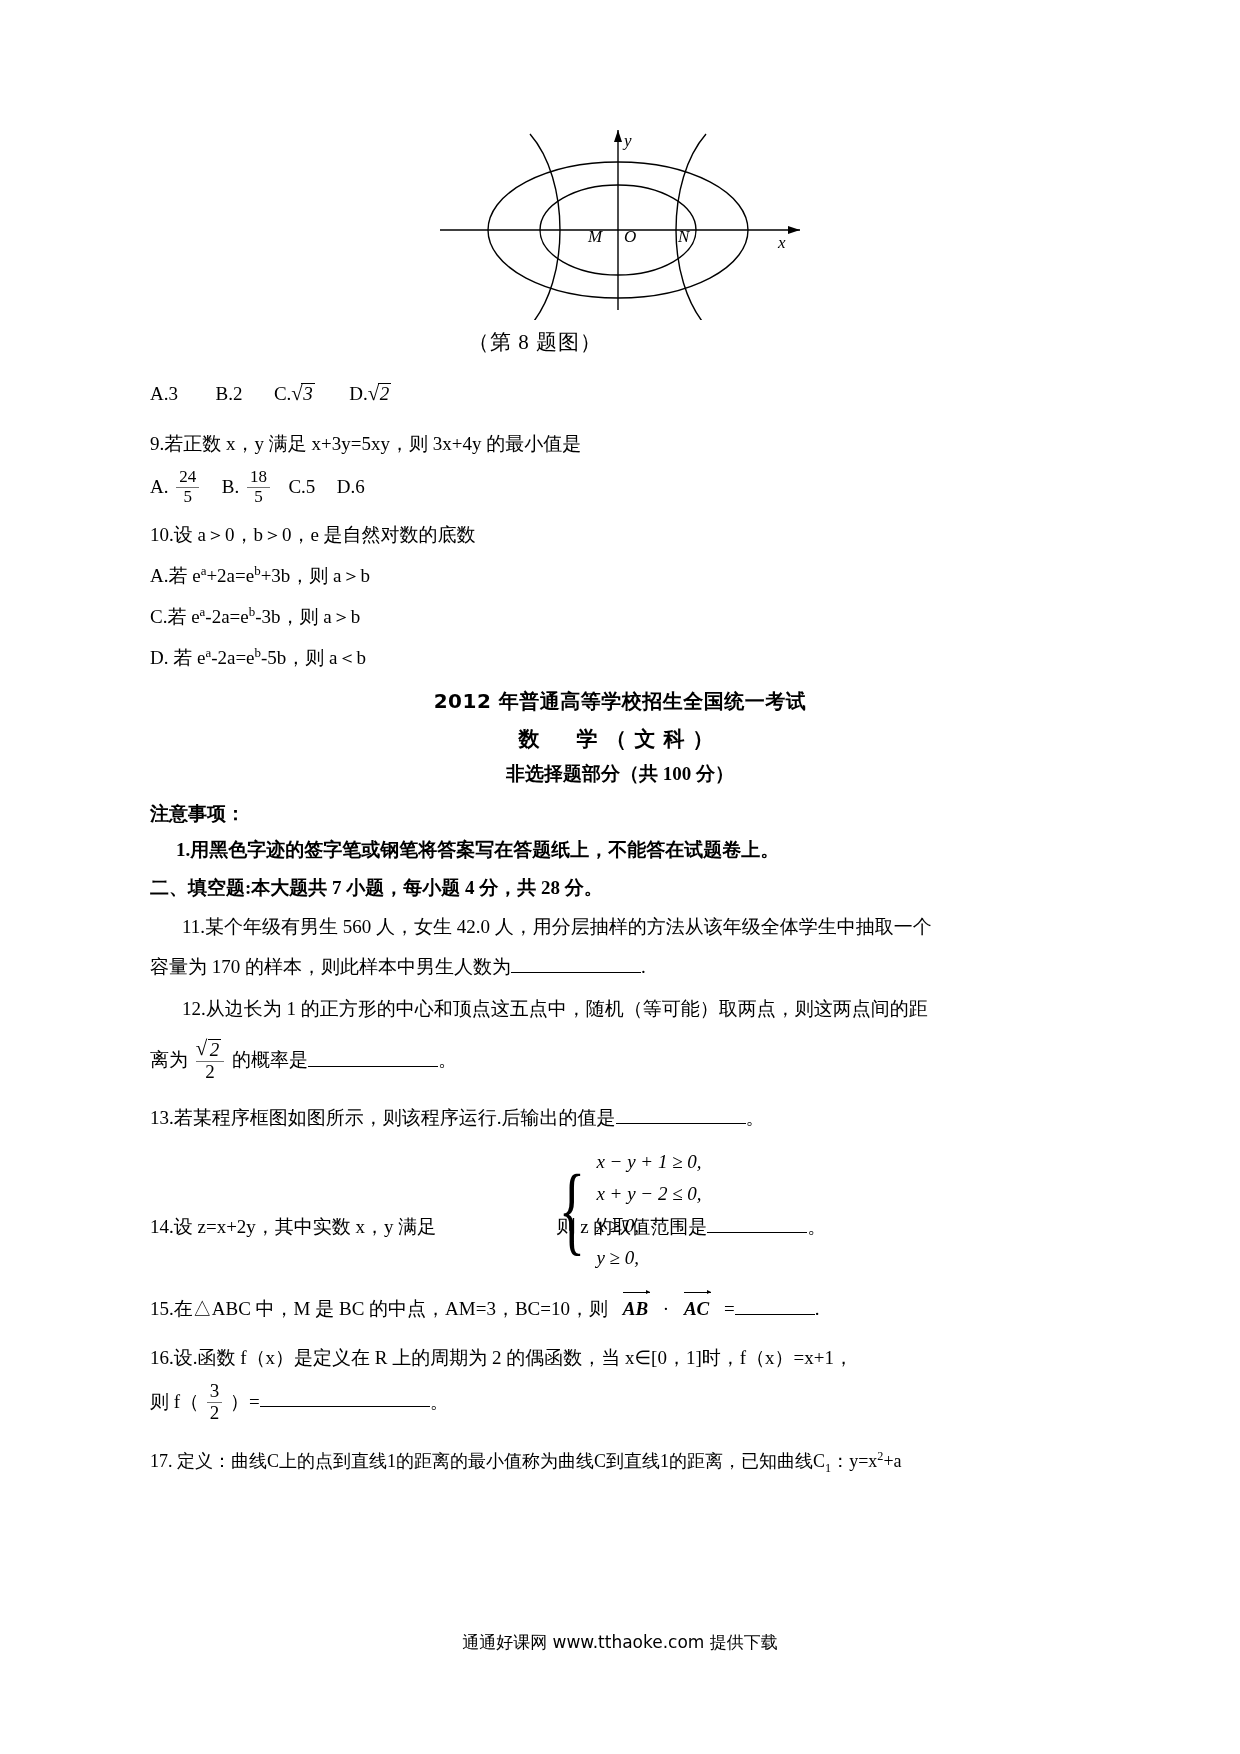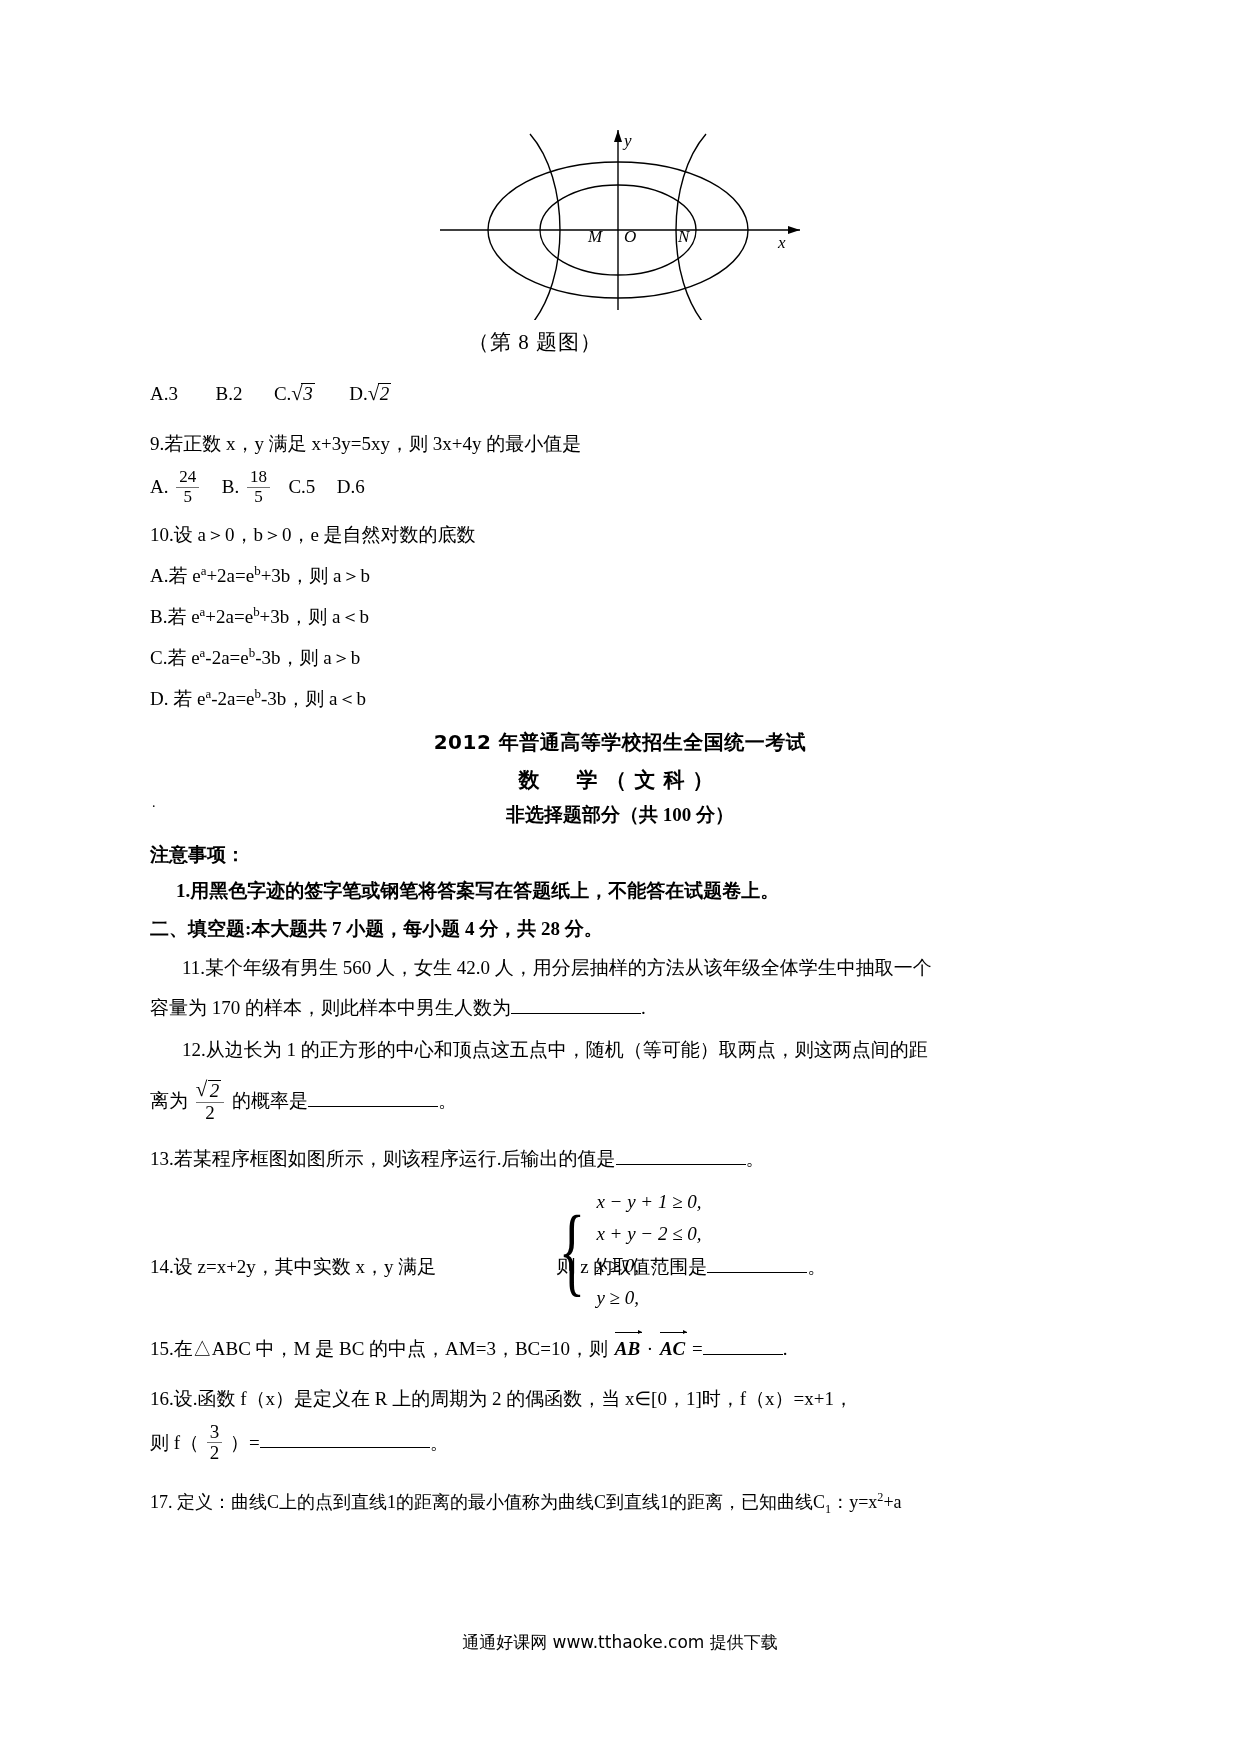--- a/index.html
+++ b/index.html
@@ -145,21 +145,21 @@
     padding: 5px 0 5px 10px;
     white-space: nowrap;
   }
   .vecline {
     display: inline-block;
     position: relative;
     font-weight: bold;
     font-style: italic;
     font-family: "Liberation Serif", serif;
     padding-top: 3px;
-    margin: 0 2px;
+    margin: 0 10px;
   }
   .vecline::after {
     content: "";
     position: absolute;
     left: 0; right: -2px; top: 0px;
     border-top: 1.5px solid #000;
   }
   .vecline::before {
     content: "";
     position: absolute;
@@ -249,27 +249,24 @@
     <span>C.5</span>
     <span style="display:inline-block;width:12px"></span>
     <span>D.6</span>
   </div>
 
   <div class="line" style="margin-top:14px;">10.设 a＞0，b＞0，e 是自然对数的底数</div>
   <div class="line">
     <span>A.若 e</span><sup>a</sup><span>+2a=e</span><sup>b</sup><span>+3b，则 a＞b</span>
   </div>
   <div class="line">
-    <span>B.若 e</span><sup>a</sup><span>+2a=e</span><sup>b</sup><span>+3b，则 a＜b</span>
+    <span>C.若 e</span><sup>a</sup><span>-2a=e</span><sup>b</sup><span>-3b，则 a＞b</span>
   </div>
   <div class="line">
-    <span>C.若 e</span><sup>a</sup><span>-2a=e</span><sup>b</sup><span>-3b，则 a＞b</span>
-  </div>
-  <div class="line">
-    <span>D. 若 e</span><sup>a</sup><span>-2a=e</span><sup>b</sup><span>-3b，则 a＜b</span>
+    <span>D. 若 e</span><sup>a</sup><span>-2a=e</span><sup>b</sup><span>-5b，则 a＜b</span>
   </div>
 
   <div class="center title-main" style="margin-top:16px;">2012 年普通高等学校招生全国统一考试</div>
   <div class="center title-sub">数　学（文科）</div>
   <div class="center title-sub2">非选择题部分（共 100 分）</div>
 
   <div class="notice-head">注意事项：</div>
   <div class="notice-item">1.用黑色字迹的签字笔或钢笔将答案写在答题纸上，不能答在试题卷上。</div>
 
   <div class="sec-head">二、填空题:本大题共 7 小题，每小题 4 分，共 28 分。</div>

